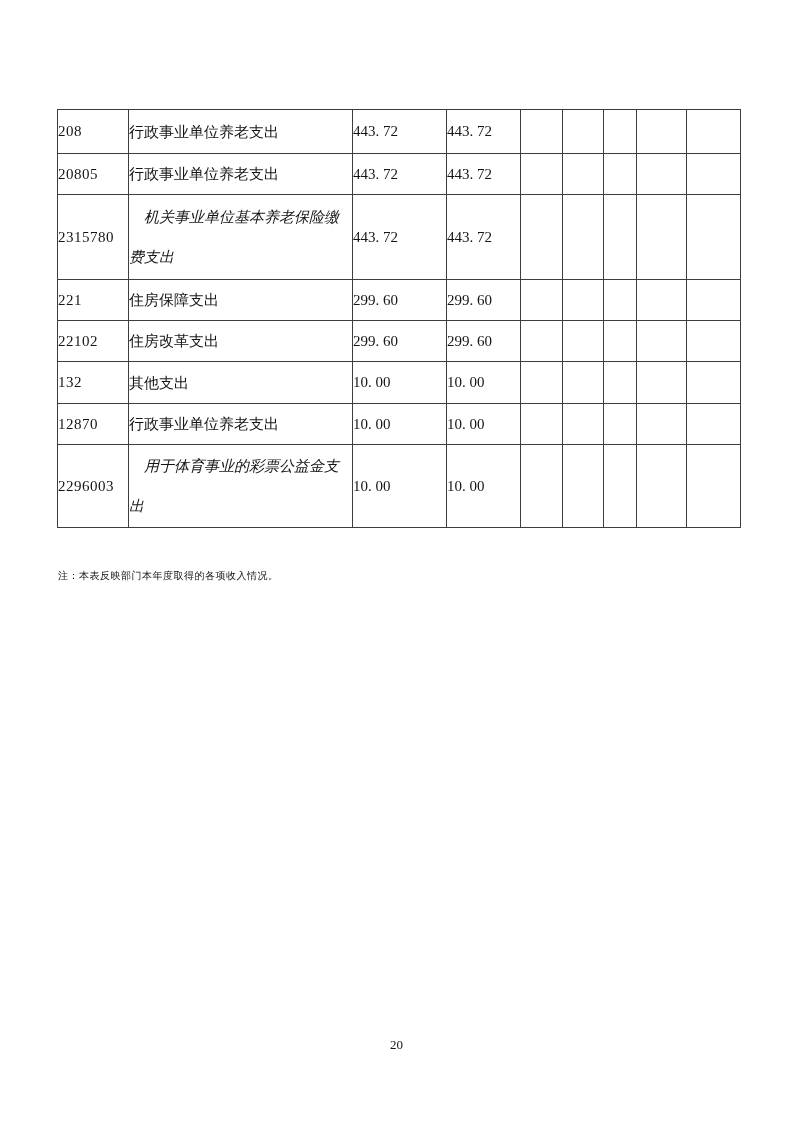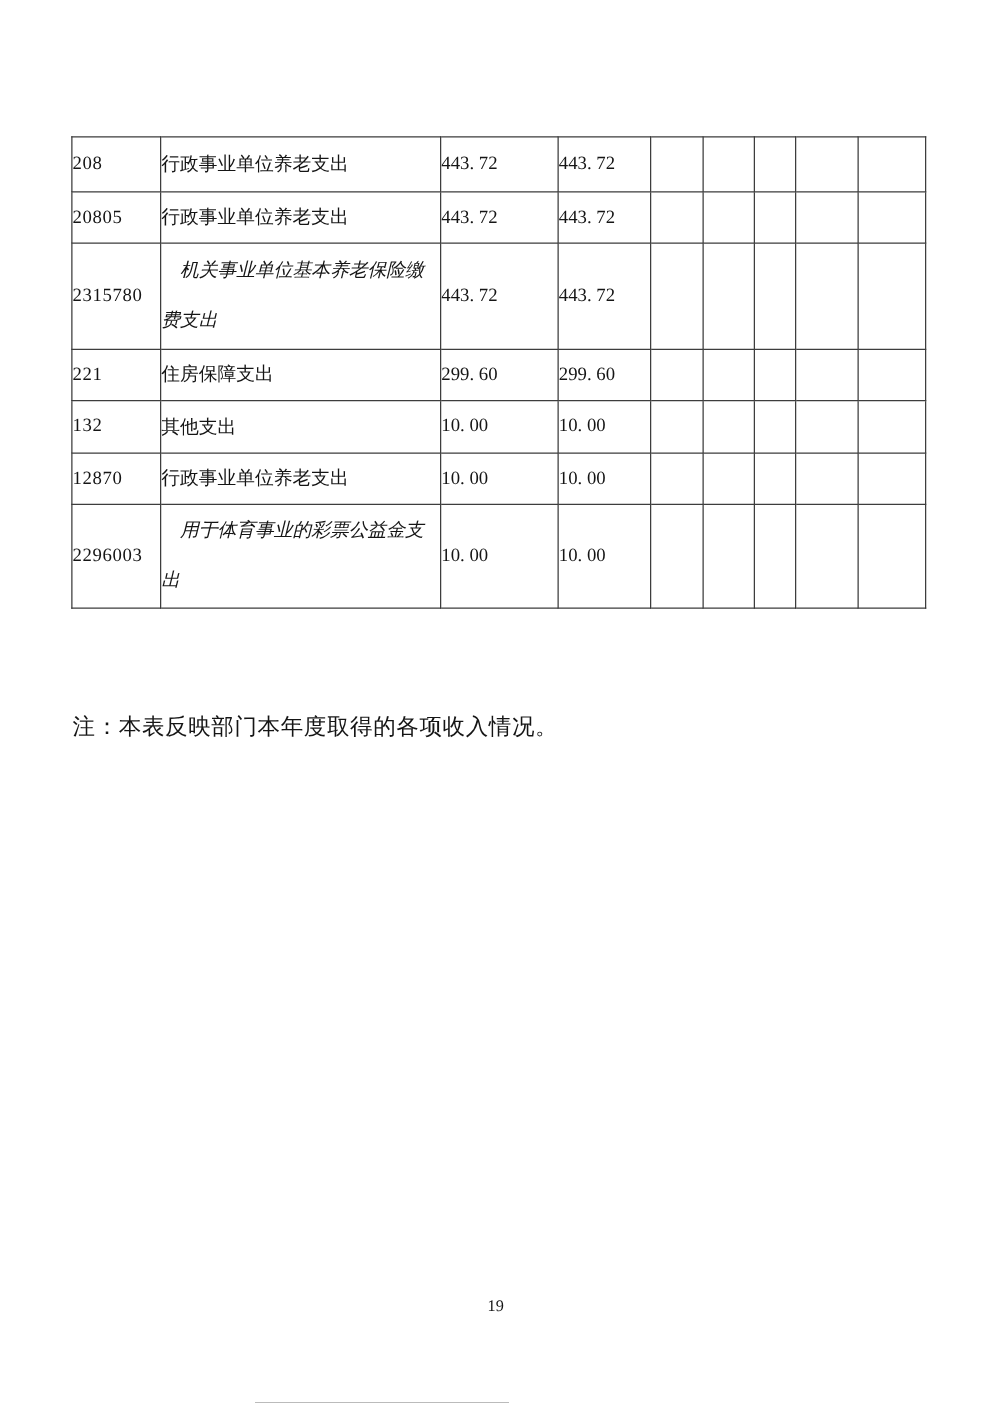--- a/index.html
+++ b/index.html
@@ -55,21 +55,21 @@
   tr.h40 { height: 40px; }
   tr.h85 { height: 85px; }
   tr.h38 { height: 38px; }
   tr.h42 { height: 42px; }
   tr.h39 { height: 39px; }
   tr.h83 { height: 83px; }
   .table-note {
     position: absolute;
     left: 58px;
     top: 569px;
-    font-size: 18px;
+    font-size: 10px;
     letter-spacing: 0.5px;
     white-space: nowrap;
     font-family: Liberation Serif, serif;
   }
   .page-number {
     position: absolute;
     left: 0;
     top: 1037px;
     width: 100%;
     text-align: center;
@@ -131,20 +131,31 @@
         <td class="code-cell">221</td>
         <td class="name-cell">住房保障支出</td>
         <td class="amount-cell">299. 60</td>
         <td class="amount-cell">299. 60</td>
         <td class="empty-cell"></td>
         <td class="empty-cell"></td>
         <td class="empty-cell"></td>
         <td class="empty-cell"></td>
         <td class="empty-cell"></td>
       </tr>
+      <tr class="h38">
+        <td class="code-cell">22102</td>
+        <td class="name-cell">住房改革支出</td>
+        <td class="amount-cell">299. 60</td>
+        <td class="amount-cell">299. 60</td>
+        <td class="empty-cell"></td>
+        <td class="empty-cell"></td>
+        <td class="empty-cell"></td>
+        <td class="empty-cell"></td>
+        <td class="empty-cell"></td>
+      </tr>
       <tr class="h42">
         <td class="code-cell">132</td>
         <td class="name-cell">其他支出</td>
         <td class="amount-cell">10. 00</td>
         <td class="amount-cell">10. 00</td>
         <td class="empty-cell"></td>
         <td class="empty-cell"></td>
         <td class="empty-cell"></td>
         <td class="empty-cell"></td>
         <td class="empty-cell"></td>
@@ -169,15 +180,15 @@
         <td class="empty-cell"></td>
         <td class="empty-cell"></td>
         <td class="empty-cell"></td>
         <td class="empty-cell"></td>
       </tr>
     </tbody>
   </table>
 
   <div class="table-note">注：本表反映部门本年度取得的各项收入情况。</div>
 
-  <div class="page-number">19</div>
+  <div class="page-number">20</div>
 
 </div>
 
 </body></html>

